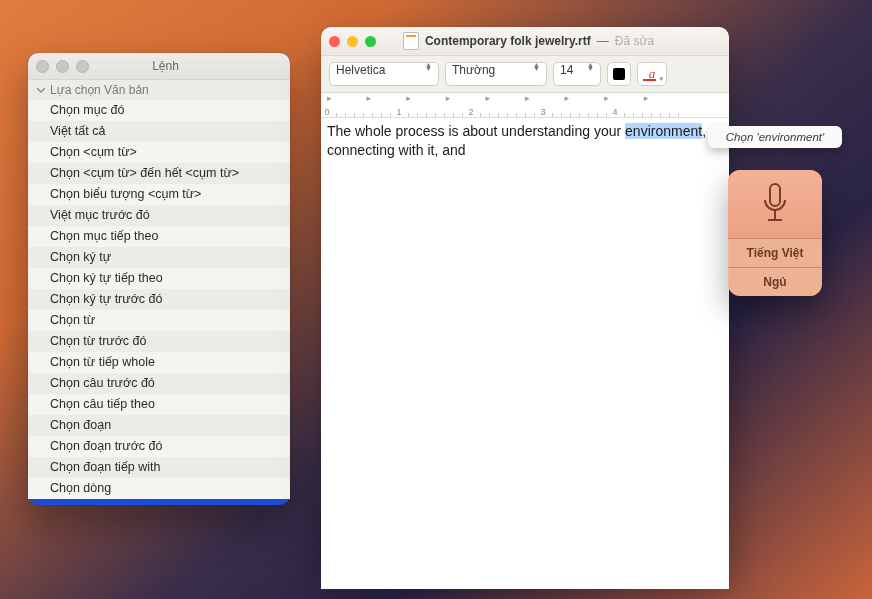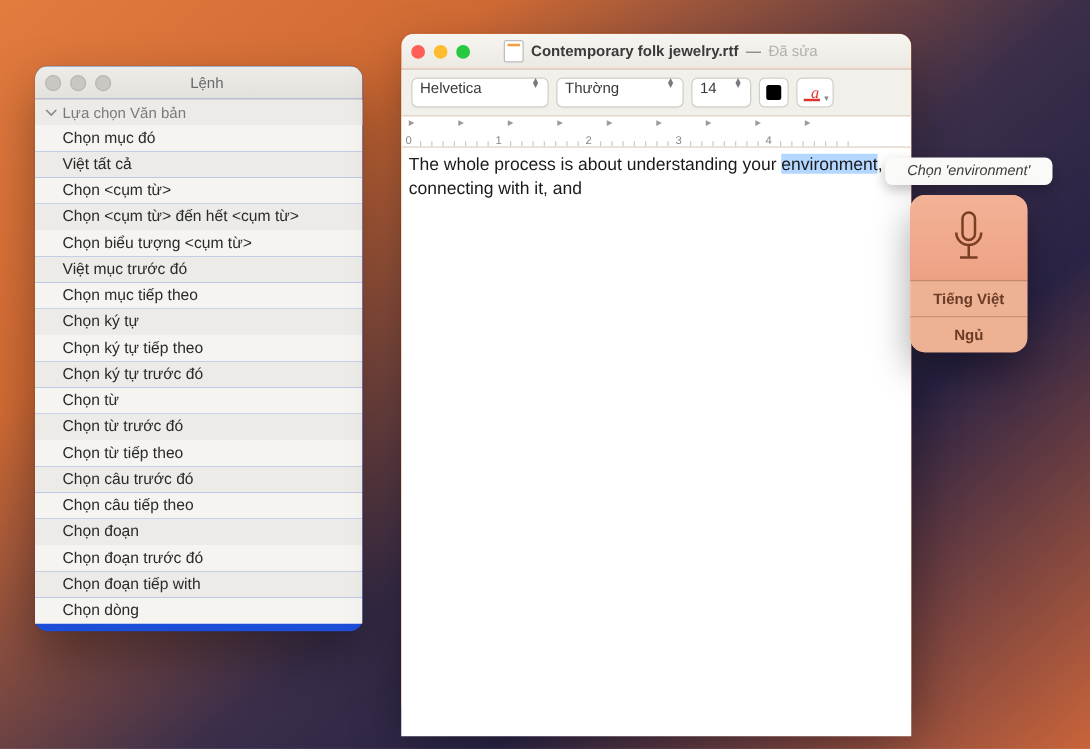--- a/index.html
+++ b/index.html
@@ -23,21 +23,21 @@
   .section{display:flex;align-items:center;gap:4px;padding:3px 8px;font-size:12px;
     color:#7a7a7a;background:#ecebe7}
   .chev{width:10px;height:10px;display:inline-block}
   .chev svg{display:block}
   .list{height:404px;overflow:hidden}
   .row{padding:2px 8px 2px 22px;font-size:12.5px;line-height:17px;white-space:nowrap;
     overflow:hidden;text-overflow:ellipsis;cursor:default}
   .row:nth-child(odd){background:#f5f4f0}
   .row:nth-child(even){background:#ecebe7}
   
-  #tewin{left:321px;top:27px;width:408px;height:545px;background:#f97316}
+  #tewin{left:321px;top:27px;width:408px;height:545px;background:#ec4899}
   #tewin .titlebar{height:28px;background:linear-gradient(#f7f5f1,#ece9e3)}
   #tewin .dot.r{background:#ff5f57}
   #tewin .dot.y{background:#febc2e}
   #tewin .dot.g{background:#28c840}
   .docicon{width:14px;height:16px;background:#fff;border:1px solid #bdbdbd;
     border-radius:2px;position:relative;display:inline-block}
   .docicon:before{content:"";position:absolute;top:2px;left:2px;right:2px;height:2px;
     background:#f2a13a}
   .edited{color:#b3b1ac}
   .toolbar{display:flex;align-items:center;gap:6px;padding:6px 8px;
@@ -67,21 +67,21 @@
   .num{position:absolute;bottom:0;transform:translateX(-50%)}
   .tick{position:absolute;bottom:0;width:1px;height:4px;background:#cfccc5}
   .docbody{padding:4px 6px;font-family:Liberation Sans, sans-serif;font-size:14px;
     line-height:19px;color:#1a1a1a;background:#fff;height:calc(100% - 82px)}
   .sel{background:#b4d7ff}
   
   #tip{position:absolute;left:708px;top:126px;width:134px;height:22px;
     background:#fafaf8;border-radius:6px;font-size:11.5px;color:#3a3a3a;
     display:flex;align-items:center;justify-content:center;font-style:italic;
     box-shadow:0 4px 10px rgba(0,0,0,.25)}
-  #siri{position:absolute;left:728px;top:156px;width:94px;
+  #siri{position:absolute;left:728px;top:170px;width:94px;
     border-radius:12px;overflow:hidden;
     box-shadow:0 14px 30px rgba(0,0,0,.35);background:rgba(238,170,136,.85)}
   .micwrap{height:68px;display:flex;align-items:center;justify-content:center;
     background:linear-gradient(#f3b296,#eda184)}
   .sbtn{height:28px;display:flex;align-items:center;justify-content:center;
     font-size:12px;color:#6b3b24;border-top:1px solid rgba(121,66,38,.35);
     background:rgba(244,184,154,.8);font-weight:600;cursor:pointer}
   .sbtn:last-child{border-radius:0 0 12px 12px}
 </style>
 </head>
@@ -111,21 +111,21 @@
       <div class="row">Chọn &lt;cụm từ&gt;</div>
       <div class="row">Chọn &lt;cụm từ&gt; đến hết &lt;cụm từ&gt;</div>
       <div class="row">Chọn biểu tượng &lt;cụm từ&gt;</div>
       <div class="row">Việt mục trước đó</div>
       <div class="row">Chọn mục tiếp theo</div>
       <div class="row">Chọn ký tự</div>
       <div class="row">Chọn ký tự tiếp theo</div>
       <div class="row">Chọn ký tự trước đó</div>
       <div class="row">Chọn từ</div>
       <div class="row">Chọn từ trước đó</div>
-      <div class="row">Chọn từ tiếp theo</div>
+      <div class="row">Chọn từ tiếp whole</div>
       <div class="row">Chọn câu trước đó</div>
       <div class="row">Chọn câu tiếp theo</div>
       <div class="row">Chọn đoạn</div>
       <div class="row">Chọn đoạn trước đó</div>
       <div class="row">Chọn đoạn tiếp with</div>
       <div class="row">Chọn dòng</div>
     </div>
 </div>
 
 <div id="tewin" class="win">

